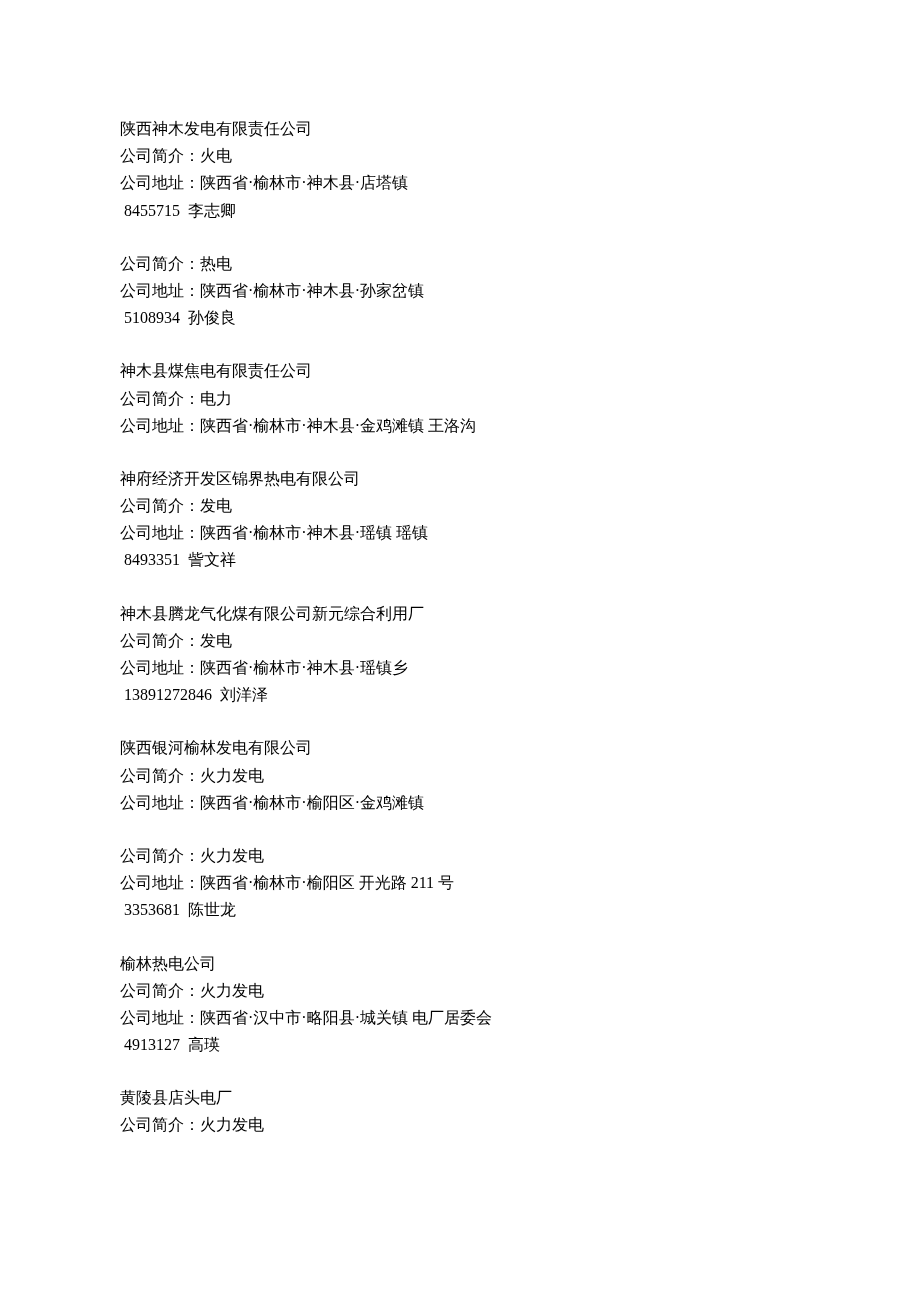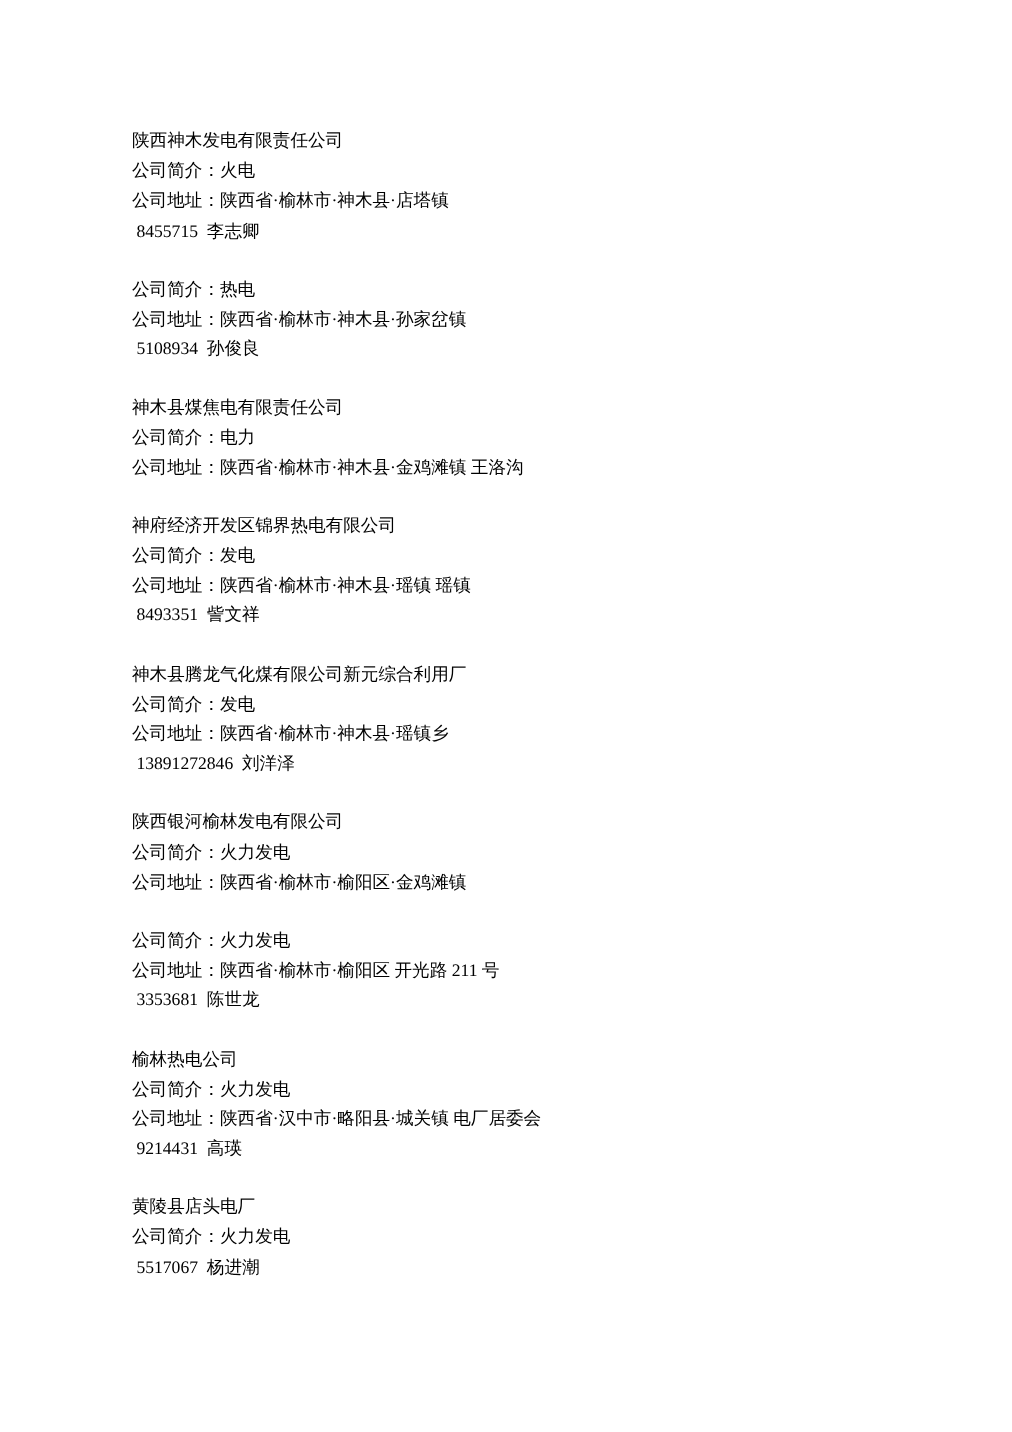--- a/index.html
+++ b/index.html
@@ -62,20 +62,19 @@
     </div>
     <div class="company-block">
       <div class="line"><span>公司简介：</span><span>火力发电</span></div>
       <div class="line"><span>公司地址：</span><span>陕西省·榆林市·榆阳区 开光路 211 号</span></div>
       <div class="line"> 3353681  陈世龙</div>
     </div>
     <div class="company-block">
       <div class="line">榆林热电公司</div>
       <div class="line"><span>公司简介：</span><span>火力发电</span></div>
       <div class="line"><span>公司地址：</span><span>陕西省·汉中市·略阳县·城关镇 电厂居委会</span></div>
-      <div class="line"> 9214431  高瑛</div>
+      <div class="line"> 4913127  高瑛</div>
     </div>
     <div class="company-block">
       <div class="line">黄陵县店头电厂</div>
       <div class="line"><span>公司简介：</span><span>火力发电</span></div>
-      <div class="line"> 5517067  杨进潮</div>
     </div>
   </div>
 
 </body></html>

